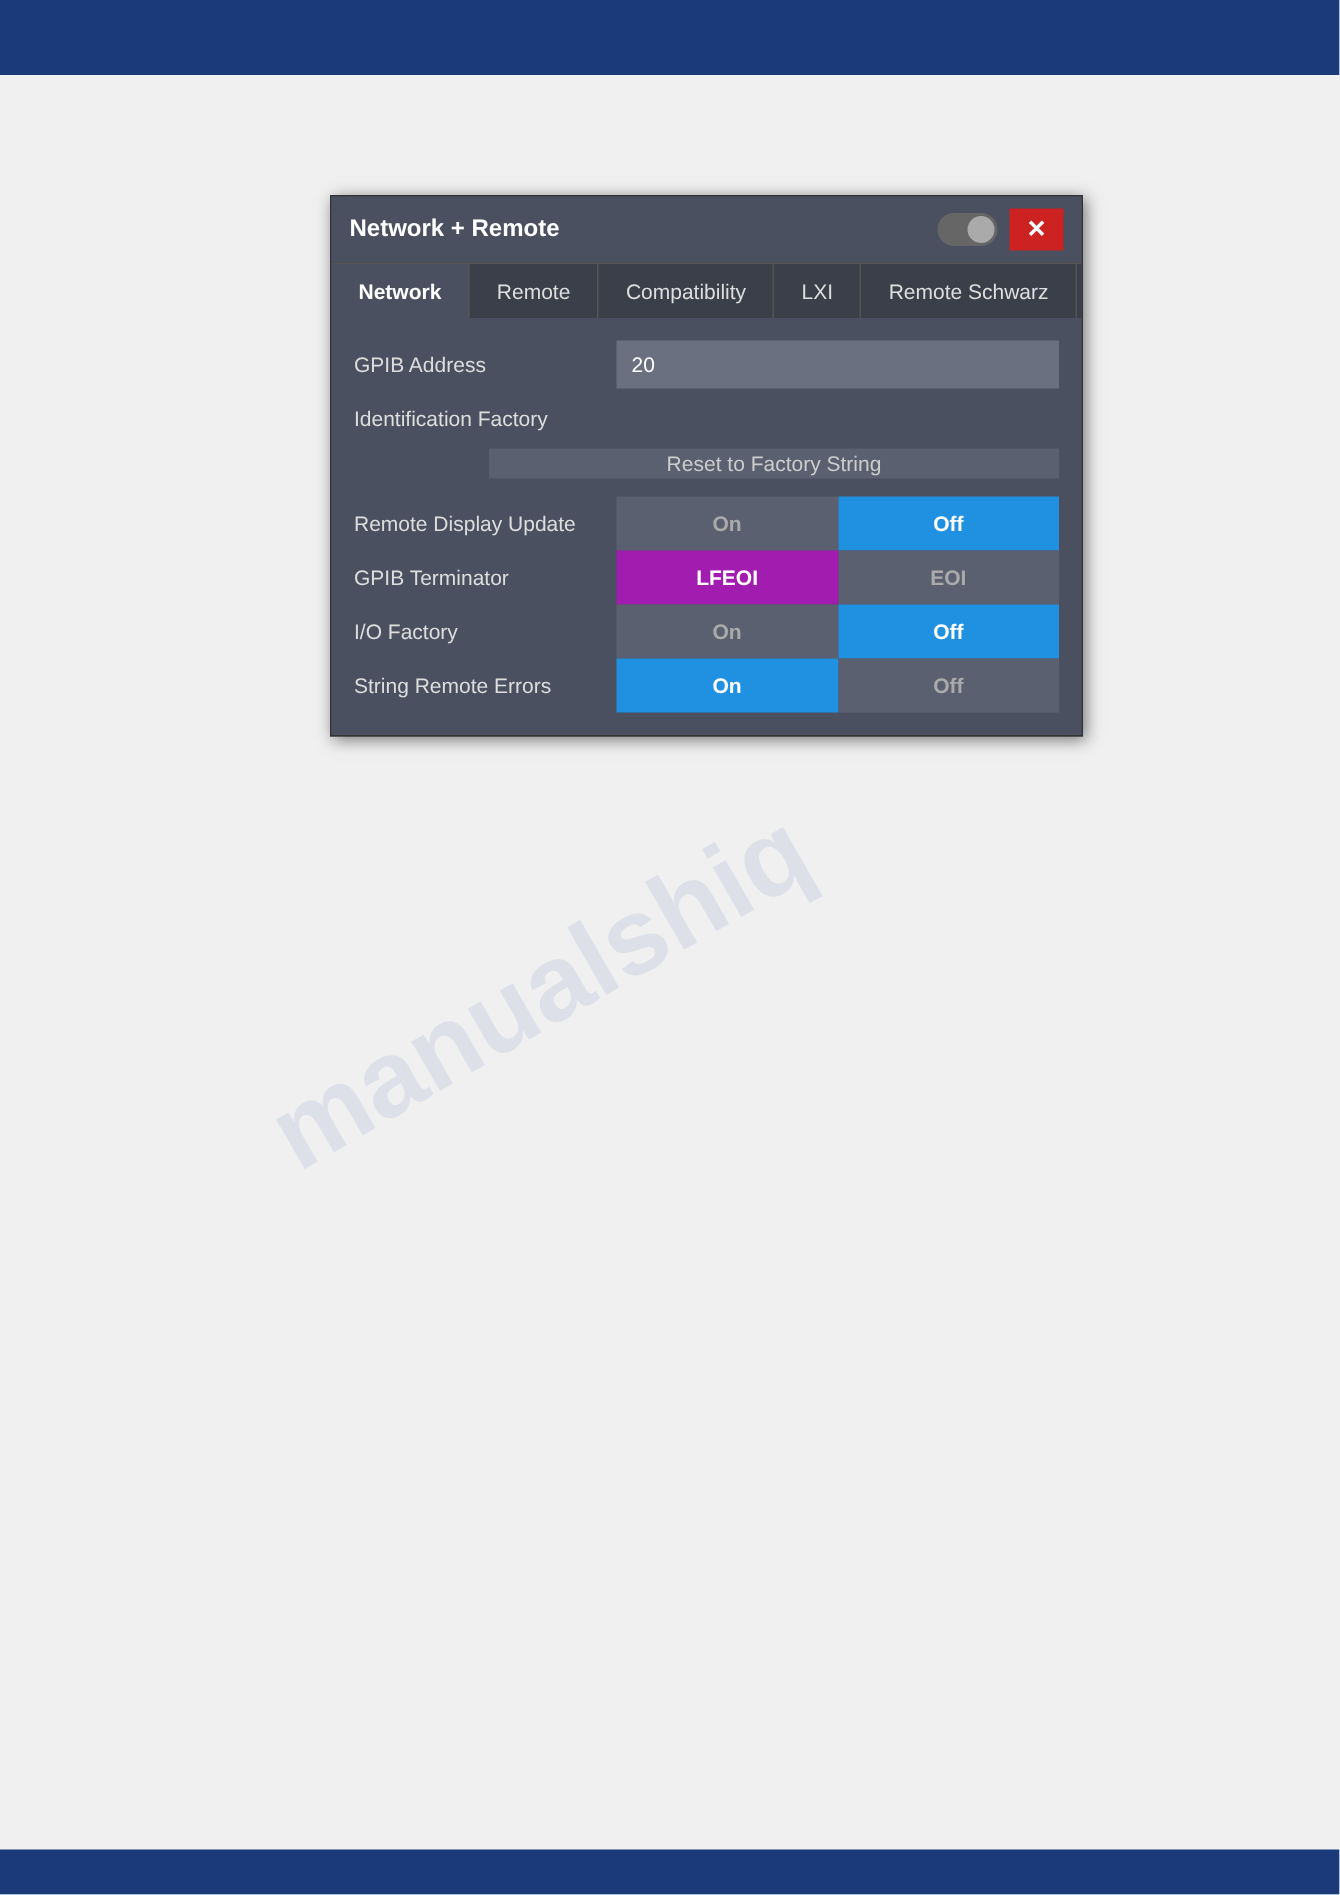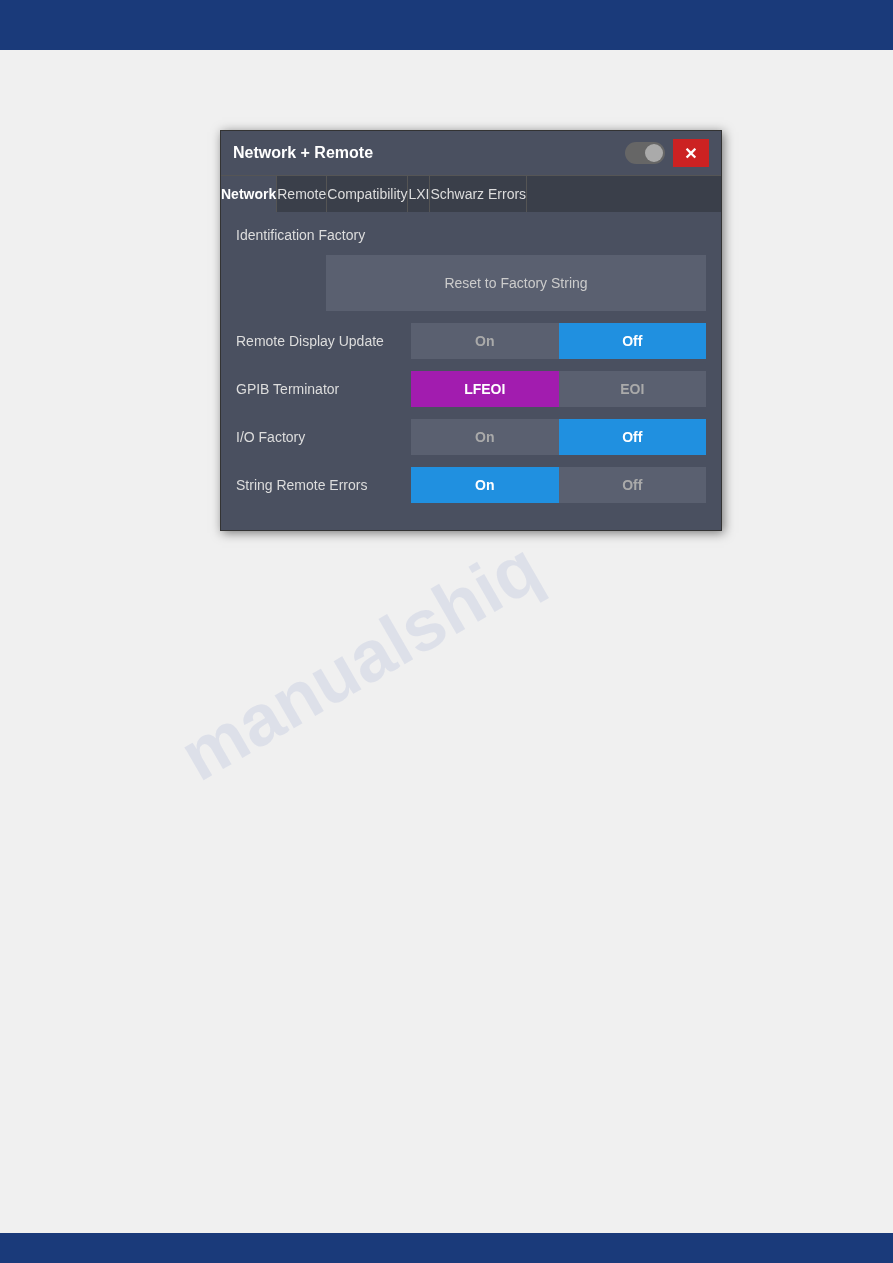--- a/index.html
+++ b/index.html
@@ -104,21 +104,21 @@
       justify-content: center;
     }
 
     .tab-bar {
       background: #3a3f4a;
       display: flex;
       border-top: 1px solid #555;
     }
 
     .tab {
-      padding: 10px 0;
+      padding: 10px 18px;
       color: #ddd;
       cursor: pointer;
       font-size: 14px;
       border-right: 1px solid #555;
     }
 
     .tab.active {
       background: #4a5060;
       color: #fff;
       font-weight: bold;
@@ -177,31 +177,30 @@
     .reset-btn-row {
       display: flex;
       justify-content: flex-end;
       margin-bottom: 12px;
     }
 
     .reset-btn {
       background: #5a6070;
       color: #ccc;
       border: none;
-      padding: 20px 0;
+      padding: 2px 0;
       font-size: 14px;
       cursor: pointer;
       width: 380px;
       text-align: center;
     }
 
     .toggle-row {
       display: flex;
       align-items: center;
-      margin-bottom: 12px;
     }
 
     .toggle-label {
       color: #ddd;
       font-size: 14px;
       width: 175px;
       flex-shrink: 0;
     }
 
     .toggle-buttons {
@@ -265,25 +264,29 @@
       <div class="toggle-switch"></div>
       <button class="close-btn">✕</button>
     </div>
   </div>
 
   <div class="tab-bar">
     <div class="tab active">Network</div>
     <div class="tab">Remote</div>
     <div class="tab">Compatibility</div>
     <div class="tab">LXI</div>
-    <div class="tab">Schwarz Errors</div>
+    <div class="tab">Remote Schwarz</div>
   </div>
 
   <div class="dialog-content">
 
+    <div class="form-row">
+      <span class="form-label">GPIB Address</span>
+      <input class="form-input" type="text" value="20" style="">
+    </div>
 
     <div class="form-row">
       <span class="form-label">Identification Factory</span>
     </div>
 
     <div class="reset-btn-row">
       <button class="reset-btn">Reset to Factory String</button>
     </div>
 
     <div class="toggle-row">

